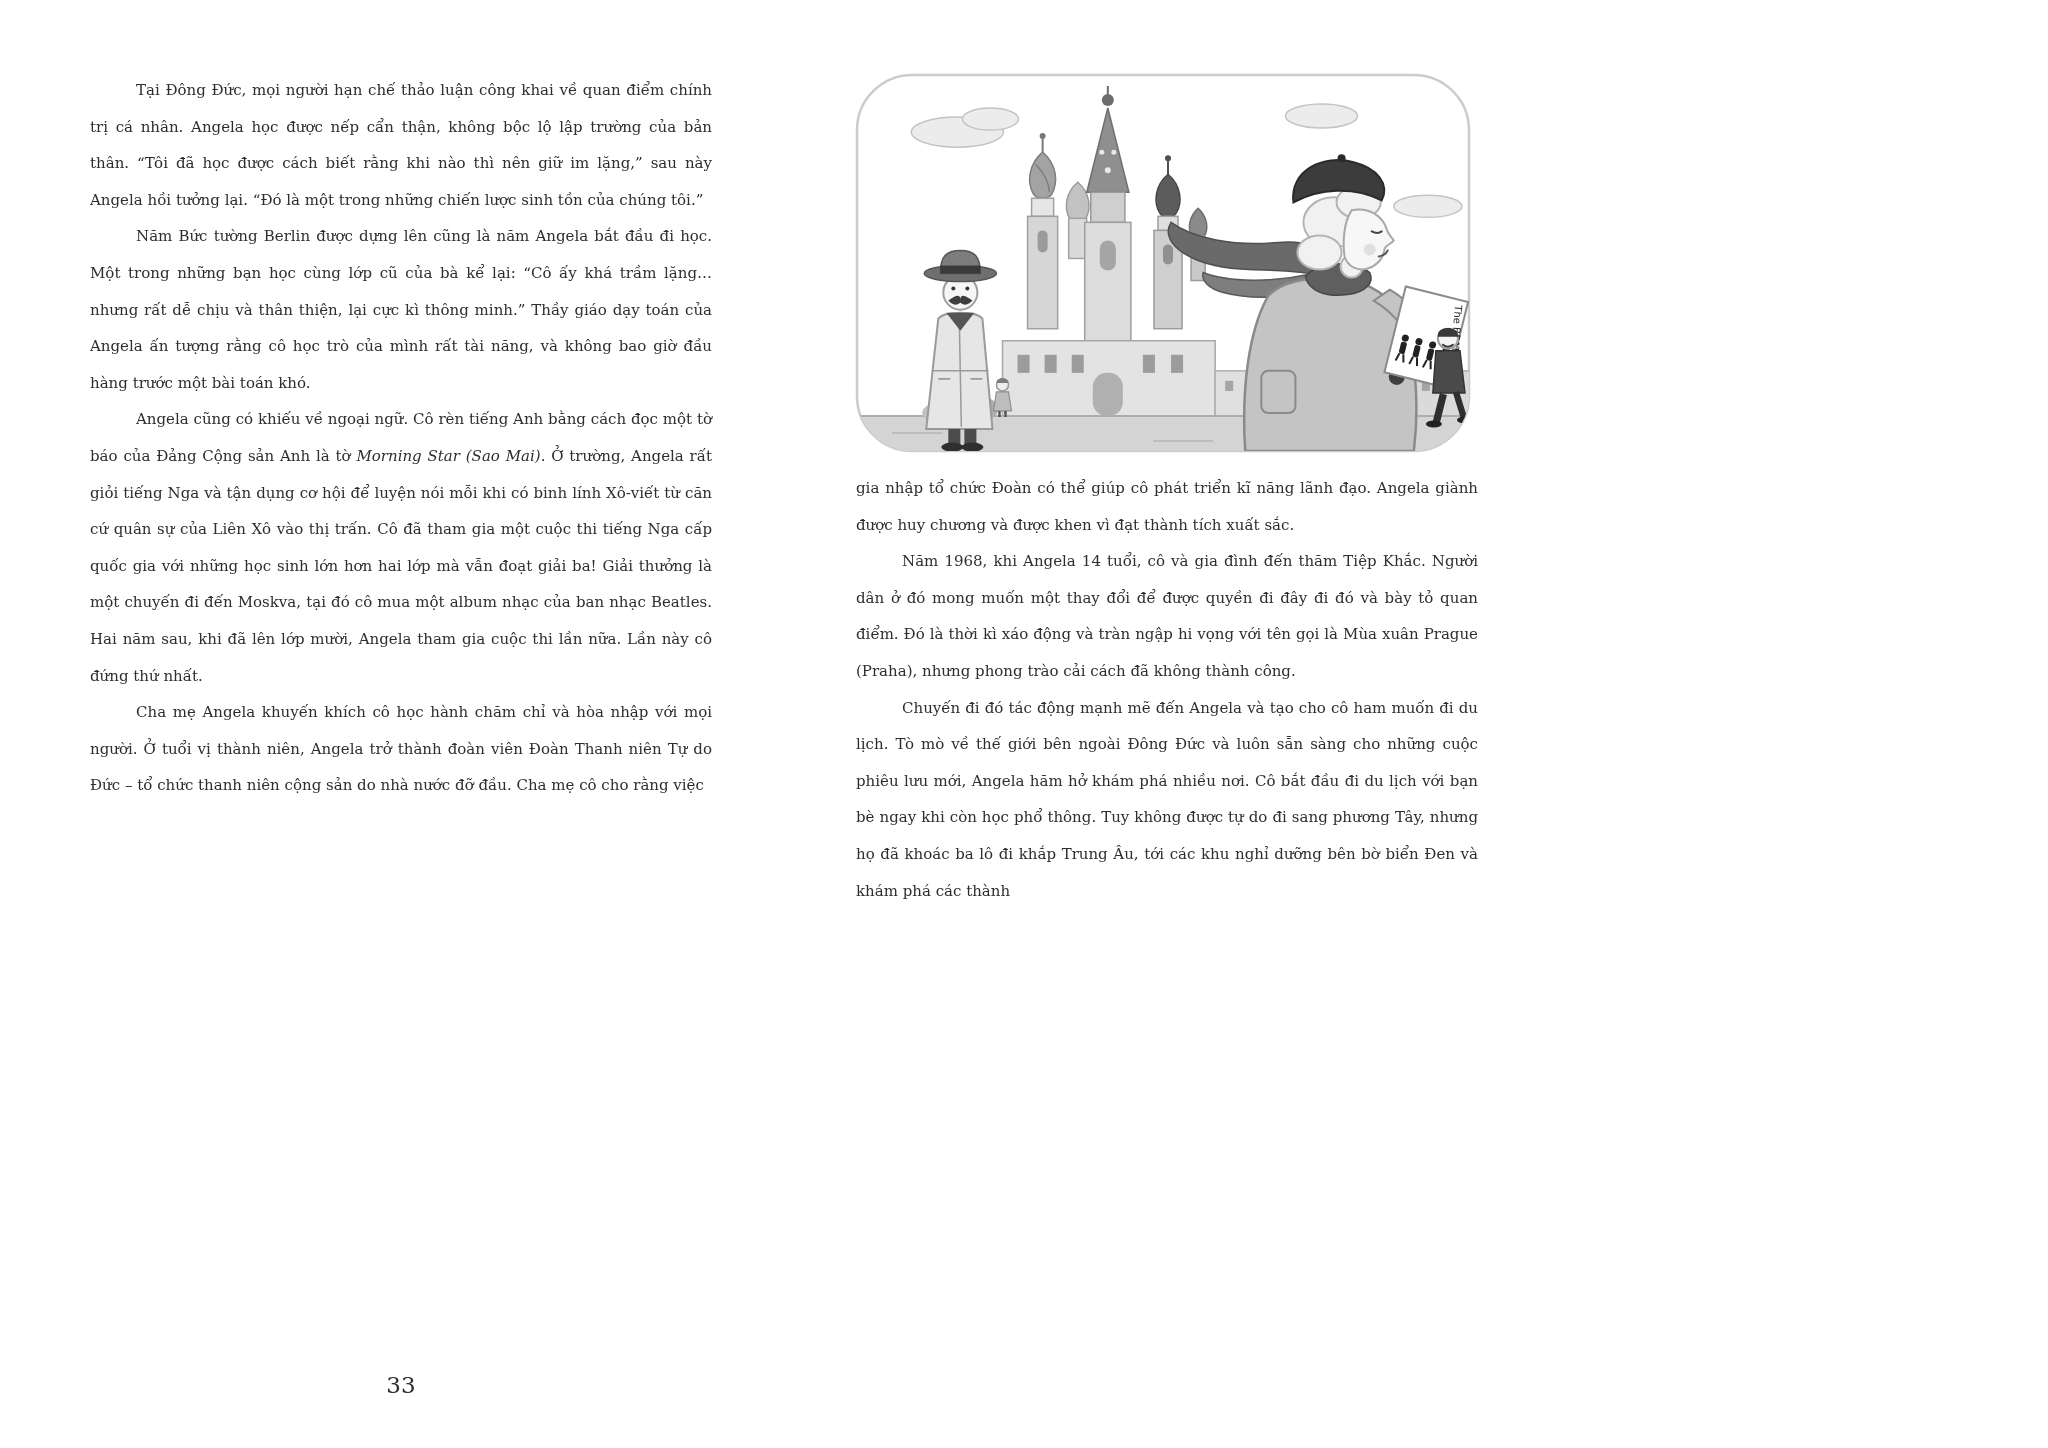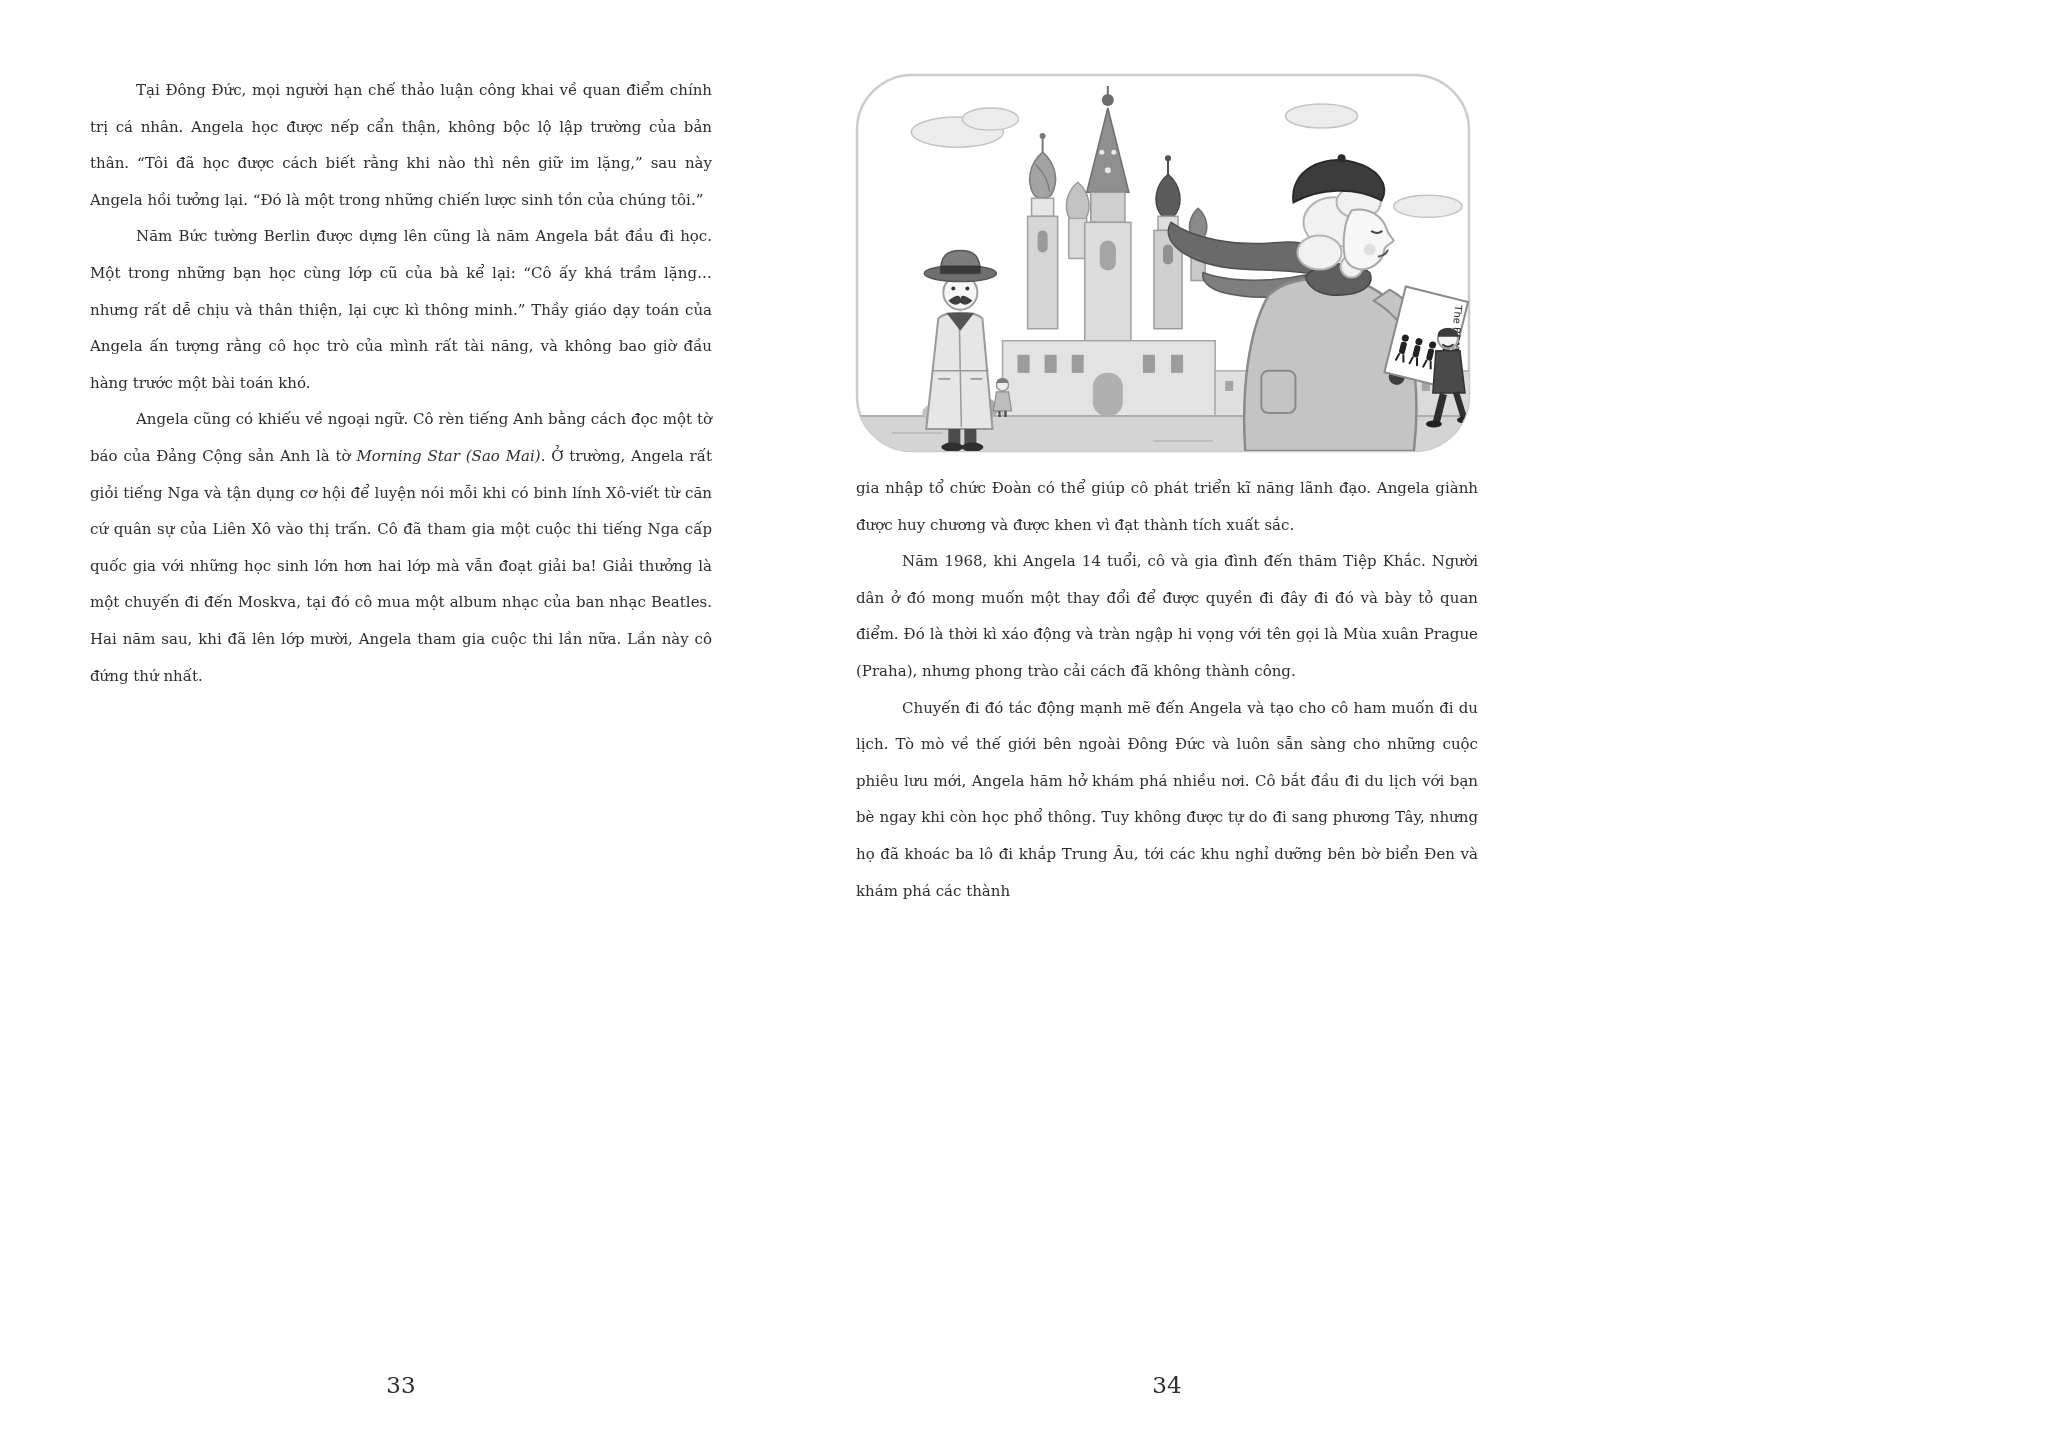--- a/index.html
+++ b/index.html
@@ -41,20 +41,21 @@
 </style>
 </head>
 <body>
 
 <div class="spread">
 
   <div class="text-col col-left">
     <p class="indent">Tại Đông Đức, mọi người hạn chế thảo luận công khai về quan điểm chính trị cá nhân. Angela học được nếp cẩn thận, không bộc lộ lập trường của bản thân. “Tôi đã học được cách biết rằng khi nào thì nên giữ im lặng,” sau này Angela hồi tưởng lại. “Đó là một trong những chiến lược sinh tồn của chúng tôi.”</p>
     <p class="indent">Năm Bức tường Berlin được dựng lên cũng là năm Angela bắt đầu đi học. Một trong những bạn học cùng lớp cũ của bà kể lại: “Cô ấy khá trầm lặng… nhưng rất dễ chịu và thân thiện, lại cực kì thông minh.” Thầy giáo dạy toán của Angela ấn tượng rằng cô học trò của mình rất tài năng, và không bao giờ đầu hàng trước một bài toán khó.</p>
     <p class="indent"><span>Angela cũng có khiếu về ngoại ngữ. Cô rèn tiếng Anh bằng cách đọc một tờ báo của Đảng Cộng sản Anh là tờ </span><em>Morning Star (Sao Mai)</em><span>. Ở trường, Angela rất giỏi tiếng Nga và tận dụng cơ hội để luyện nói mỗi khi có binh lính Xô-viết từ căn cứ quân sự của Liên Xô vào thị trấn. Cô đã tham gia một cuộc thi tiếng Nga cấp quốc gia với những học sinh lớn hơn hai lớp mà vẫn đoạt giải ba! Giải thưởng là một chuyến đi đến Moskva, tại đó cô mua một album nhạc của ban nhạc Beatles. Hai năm sau, khi đã lên lớp mười, Angela tham gia cuộc thi lần nữa. Lần này cô đứng thứ nhất.</span></p>
+    <p class="indent">Cha mẹ Angela khuyến khích cô học hành chăm chỉ và hòa nhập với mọi người. Ở tuổi vị thành niên, Angela trở thành đoàn viên Đoàn Thanh niên Tự do Đức – tổ chức thanh niên cộng sản do nhà nước đỡ đầu. Cha mẹ cô cho rằng việc</p>
   </div>
   <div class="page-number left">33</div>
 
   <div class="illustration">
     <svg viewBox="0 0 620 385" preserveAspectRatio="xMidYMid meet">
       <defs>
         <clipPath id="frameClip">
             <rect x="5" y="5" width="610" height="375" rx="55" ry="55"></rect>
           </clipPath>
       </defs>
@@ -246,15 +247,14 @@
 
       </g>
     </svg>
   </div>
 
   <div class="text-col col-right">
     <p>gia nhập tổ chức Đoàn có thể giúp cô phát triển kĩ năng lãnh đạo. Angela giành được huy chương và được khen vì đạt thành tích xuất sắc.</p>
     <p class="indent">Năm 1968, khi Angela 14 tuổi, cô và gia đình đến thăm Tiệp Khắc. Người dân ở đó mong muốn một thay đổi để được quyền đi đây đi đó và bày tỏ quan điểm. Đó là thời kì xáo động và tràn ngập hi vọng với tên gọi là Mùa xuân Prague (Praha), nhưng phong trào cải cách đã không thành công.</p>
     <p class="indent">Chuyến đi đó tác động mạnh mẽ đến Angela và tạo cho cô ham muốn đi du lịch. Tò mò về thế giới bên ngoài Đông Đức và luôn sẵn sàng cho những cuộc phiêu lưu mới, Angela hăm hở khám phá nhiều nơi. Cô bắt đầu đi du lịch với bạn bè ngay khi còn học phổ thông. Tuy không được tự do đi sang phương Tây, nhưng họ đã khoác ba lô đi khắp Trung Âu, tới các khu nghỉ dưỡng bên bờ biển Đen và khám phá các thành</p>
   </div>
-  <div class="page-number right">34</div>
 
 </div>
 
 </body></html>

